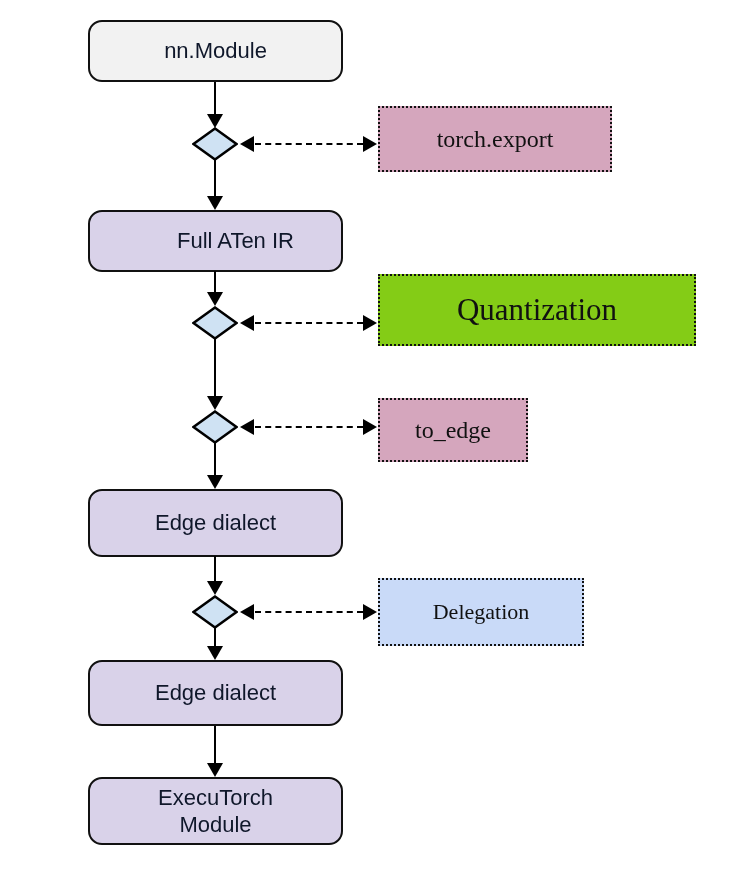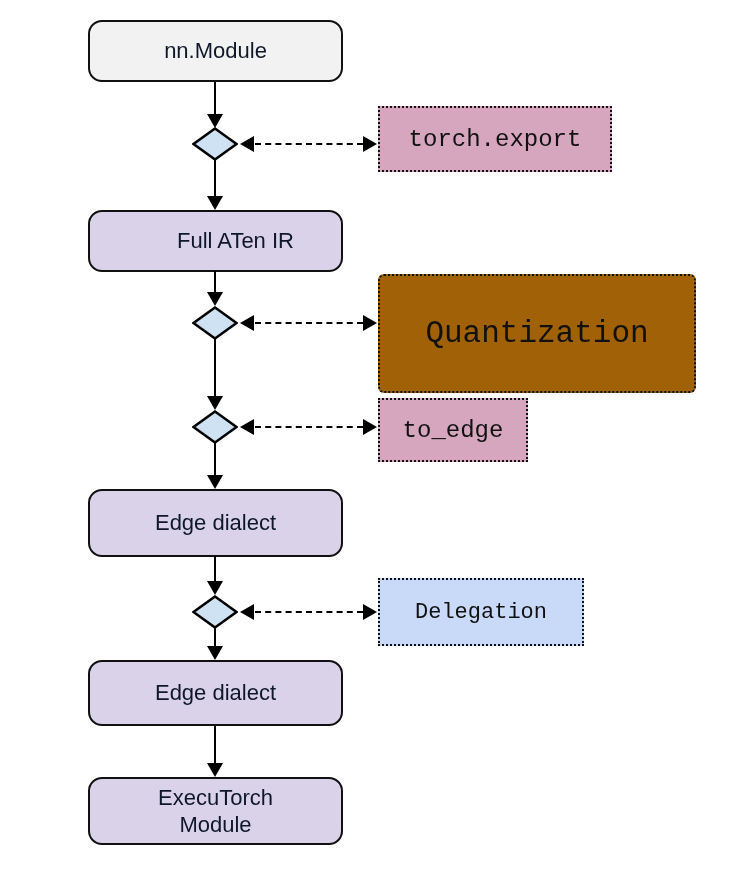--- a/index.html
+++ b/index.html
@@ -24,21 +24,21 @@
   }
   .flow-label.wrap{max-width:175px;}
   
   .side-node{
     position:absolute;
     border:2px dotted #111111;
     display:flex;align-items:center;justify-content:center;
     box-sizing:border-box;
   }
   .side-label{
-    font-family:Liberation Mono, monospace;
+    font-family:Liberation Serif, serif;
     color:#111111;text-align:left;
   }
   .fs24{font-size:24px;}
   .fs31{font-size:31px;}
   .fs22{font-size:22px;}
   
   .vline{
     position:absolute;left:214px;width:0;
     border-left:2.5px solid #000000;
   }
@@ -89,21 +89,21 @@
   </div>
 
   <div class="flow-node" style="left: 88px; top: 777px; height: 68px; background: rgb(217, 210, 233);">
     <span class="flow-label wrap">ExecuTorch Module</span>
   </div>
 
   <div class="side-node" style="left: 378px; top: 106px; width: 234px; height: 66px; background: rgb(213, 166, 189);">
     <span class="side-label fs24">torch.export</span>
   </div>
 
-  <div class="side-node" style="left: 378px; top: 274px; width: 318px; height: 119px; background: #a16207; border-radius: 6px;">
+  <div class="side-node" style="left: 378px; top: 274px; width: 318px; height: 72px; background: #84cc16;">
     <span class="side-label fs31">Quantization</span>
   </div>
 
   <div class="side-node" style="left: 378px; top: 578px; width: 206px; height: 68px; background: rgb(201, 218, 248);">
     <span class="side-label fs22">Delegation</span>
   </div>
 
   <div class="side-node" style="left: 378px; top: 398px; width: 150px; height: 64px; background: rgb(213, 166, 189);">
     <span class="side-label fs24">to_edge</span>
   </div>

